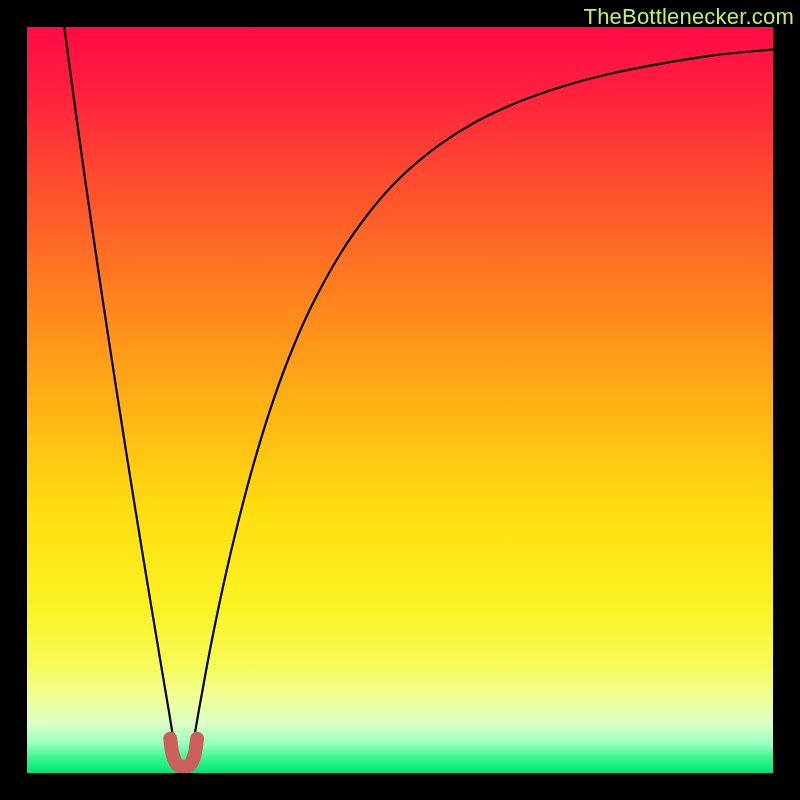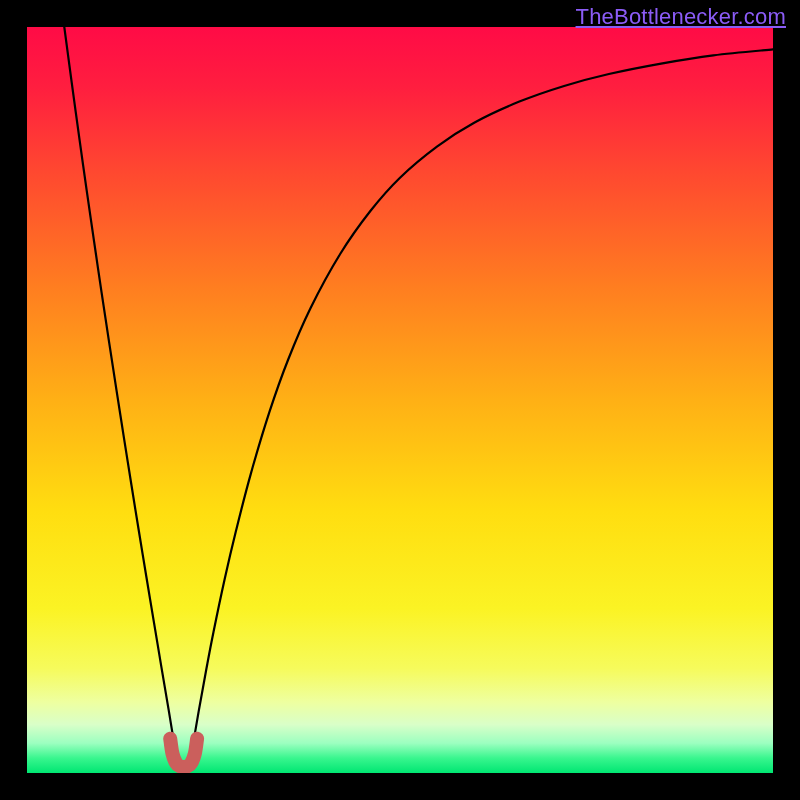--- a/index.html
+++ b/index.html
@@ -28,27 +28,26 @@
     position: absolute;
     inset: 0;
   }
   .curve-layer {
     position: absolute;
     inset: 0;
   }
   .watermark {
     position: absolute;
     top: 4px;
-    right: 14px;
-    color: #8b5cf6;
+    right: 6px;
+    color: #bef264;
     font-size: 22px;
     letter-spacing: 0.2px;
     font-weight: 400;
     user-select: none;
-    text-decoration: underline;
   }
 </style>
 </head>
 <body>
 
 <div class="frame">
 
   <div class="plot-area">
     <svg class="gradient-bg" viewBox="0 0 746 746" preserveAspectRatio="none">
       <defs>

